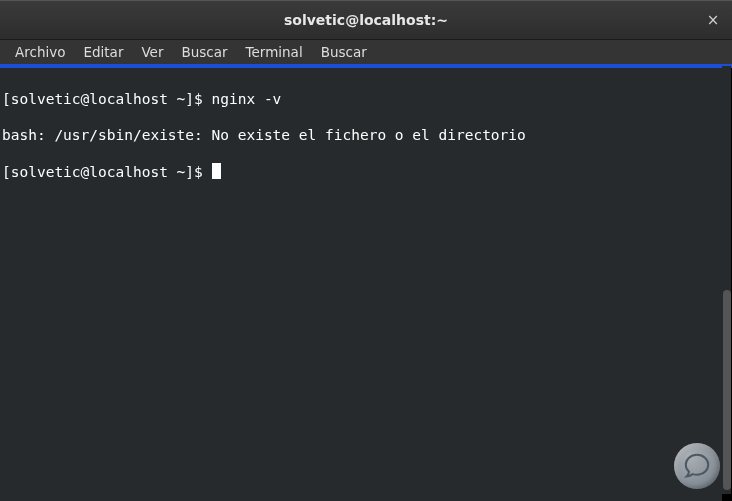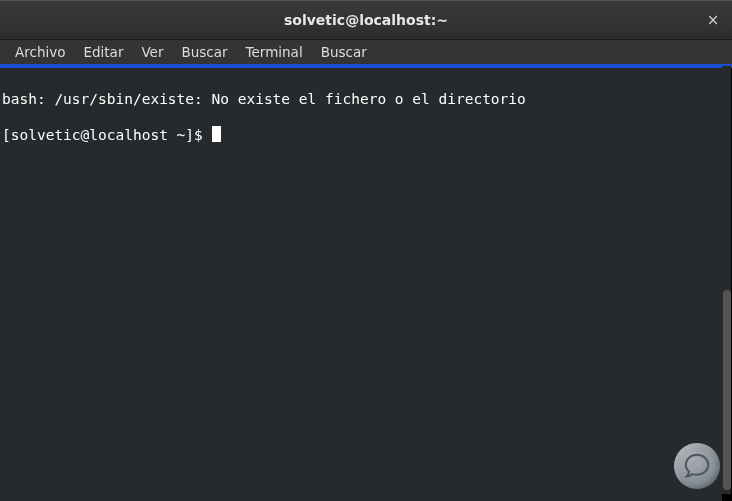--- a/index.html
+++ b/index.html
@@ -130,20 +130,21 @@
 <div class="menubar">
   <span class="menu-item">Archivo</span>
   <span class="menu-item">Editar</span>
   <span class="menu-item">Ver</span>
   <span class="menu-item">Buscar</span>
   <span class="menu-item">Terminal</span>
   <span class="menu-item">Buscar</span>
 </div>
 
 <div class="terminal-area">
+<span class="term-line"><span>[solvetic@localhost ~]$ </span><span>nginx -v</span></span>
 <span class="term-line"><span>bash: /usr/sbin/existe: No existe el fichero o el directorio</span></span>
 <span class="term-line"><span>[solvetic@localhost ~]$ </span><span class="cursor"></span></span>
 </div>
 
 <div class="scrollbar-track"></div>
 <div class="scrollbar-thumb"></div>
 
 <div class="watermark">
   <svg viewBox="0 0 24 24">
     <path d="M12 3C7 3 3 6.5 3 11c0 2.2 1 4.2 2.6 5.6-.2 1.4-.9 2.8-1.9 3.8 1.8-.2 3.5-.9 4.8-1.9 1.1.3 2.3.5 3.5.5 5 0 9-3.5 9-8S17 3 12 3z" fill="none" stroke="#5a6875" stroke-width="1.6"></path>

